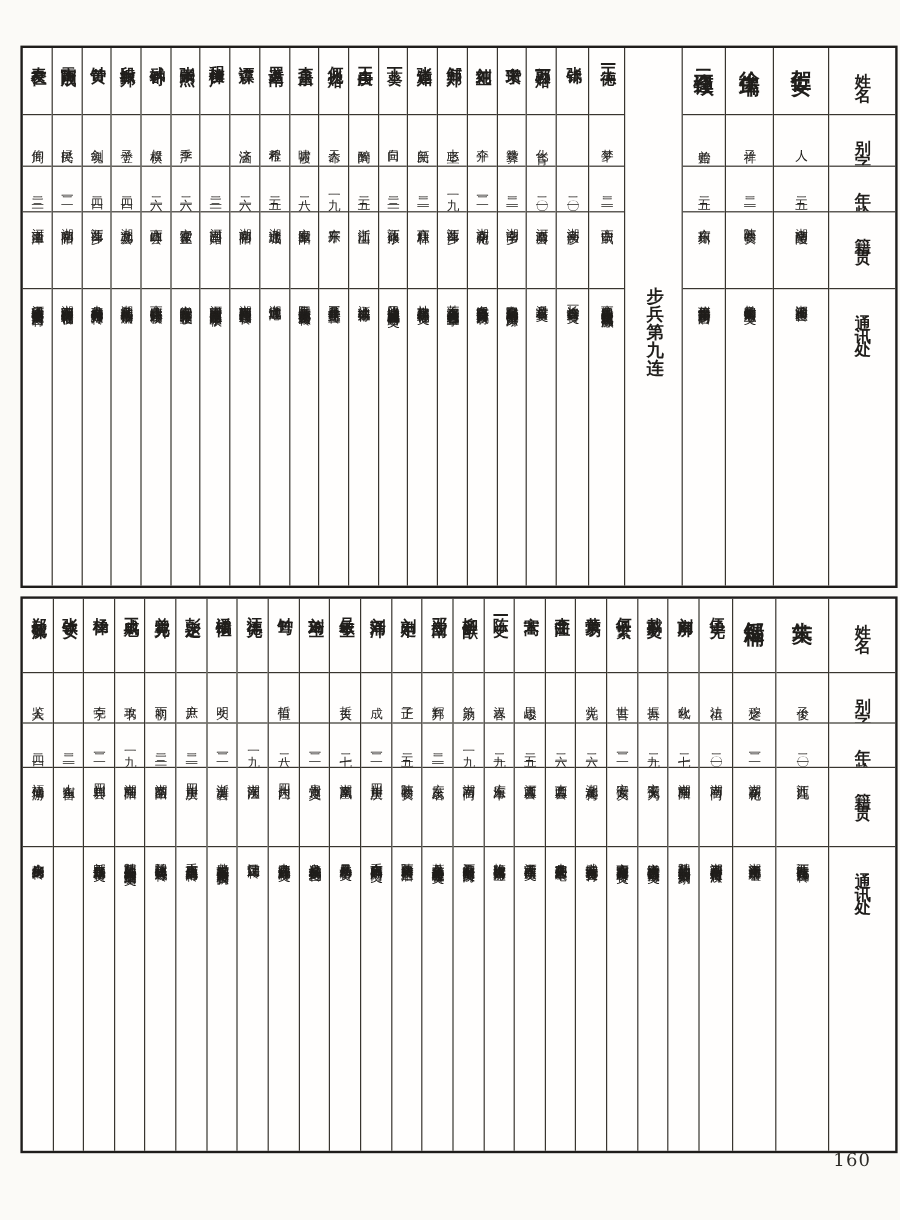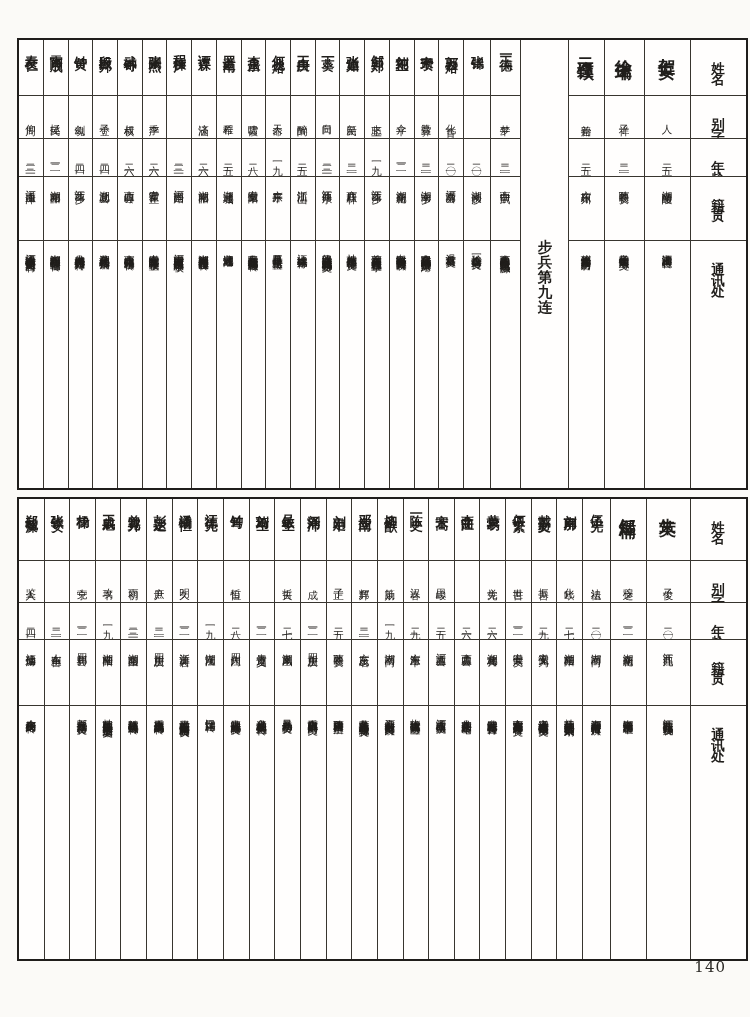--- a/index.html
+++ b/index.html
@@ -903,14 +903,14 @@
           <span class="vtxt small-text">二四</span>
         </div>
         <div class="cell origin" style="height: 66px;">
           <span class="vtxt origin-text">福建仙游</span>
         </div>
         <div class="cell contact last" style="height: 253px;">
           <span class="vtxt contact-text">东乡榜头街邮局转</span>
         </div>
       </div>
     </div>
-  <div class="page-number">140</div>
+  <div class="page-number">160</div>
 </div>
 
 </body></html>

